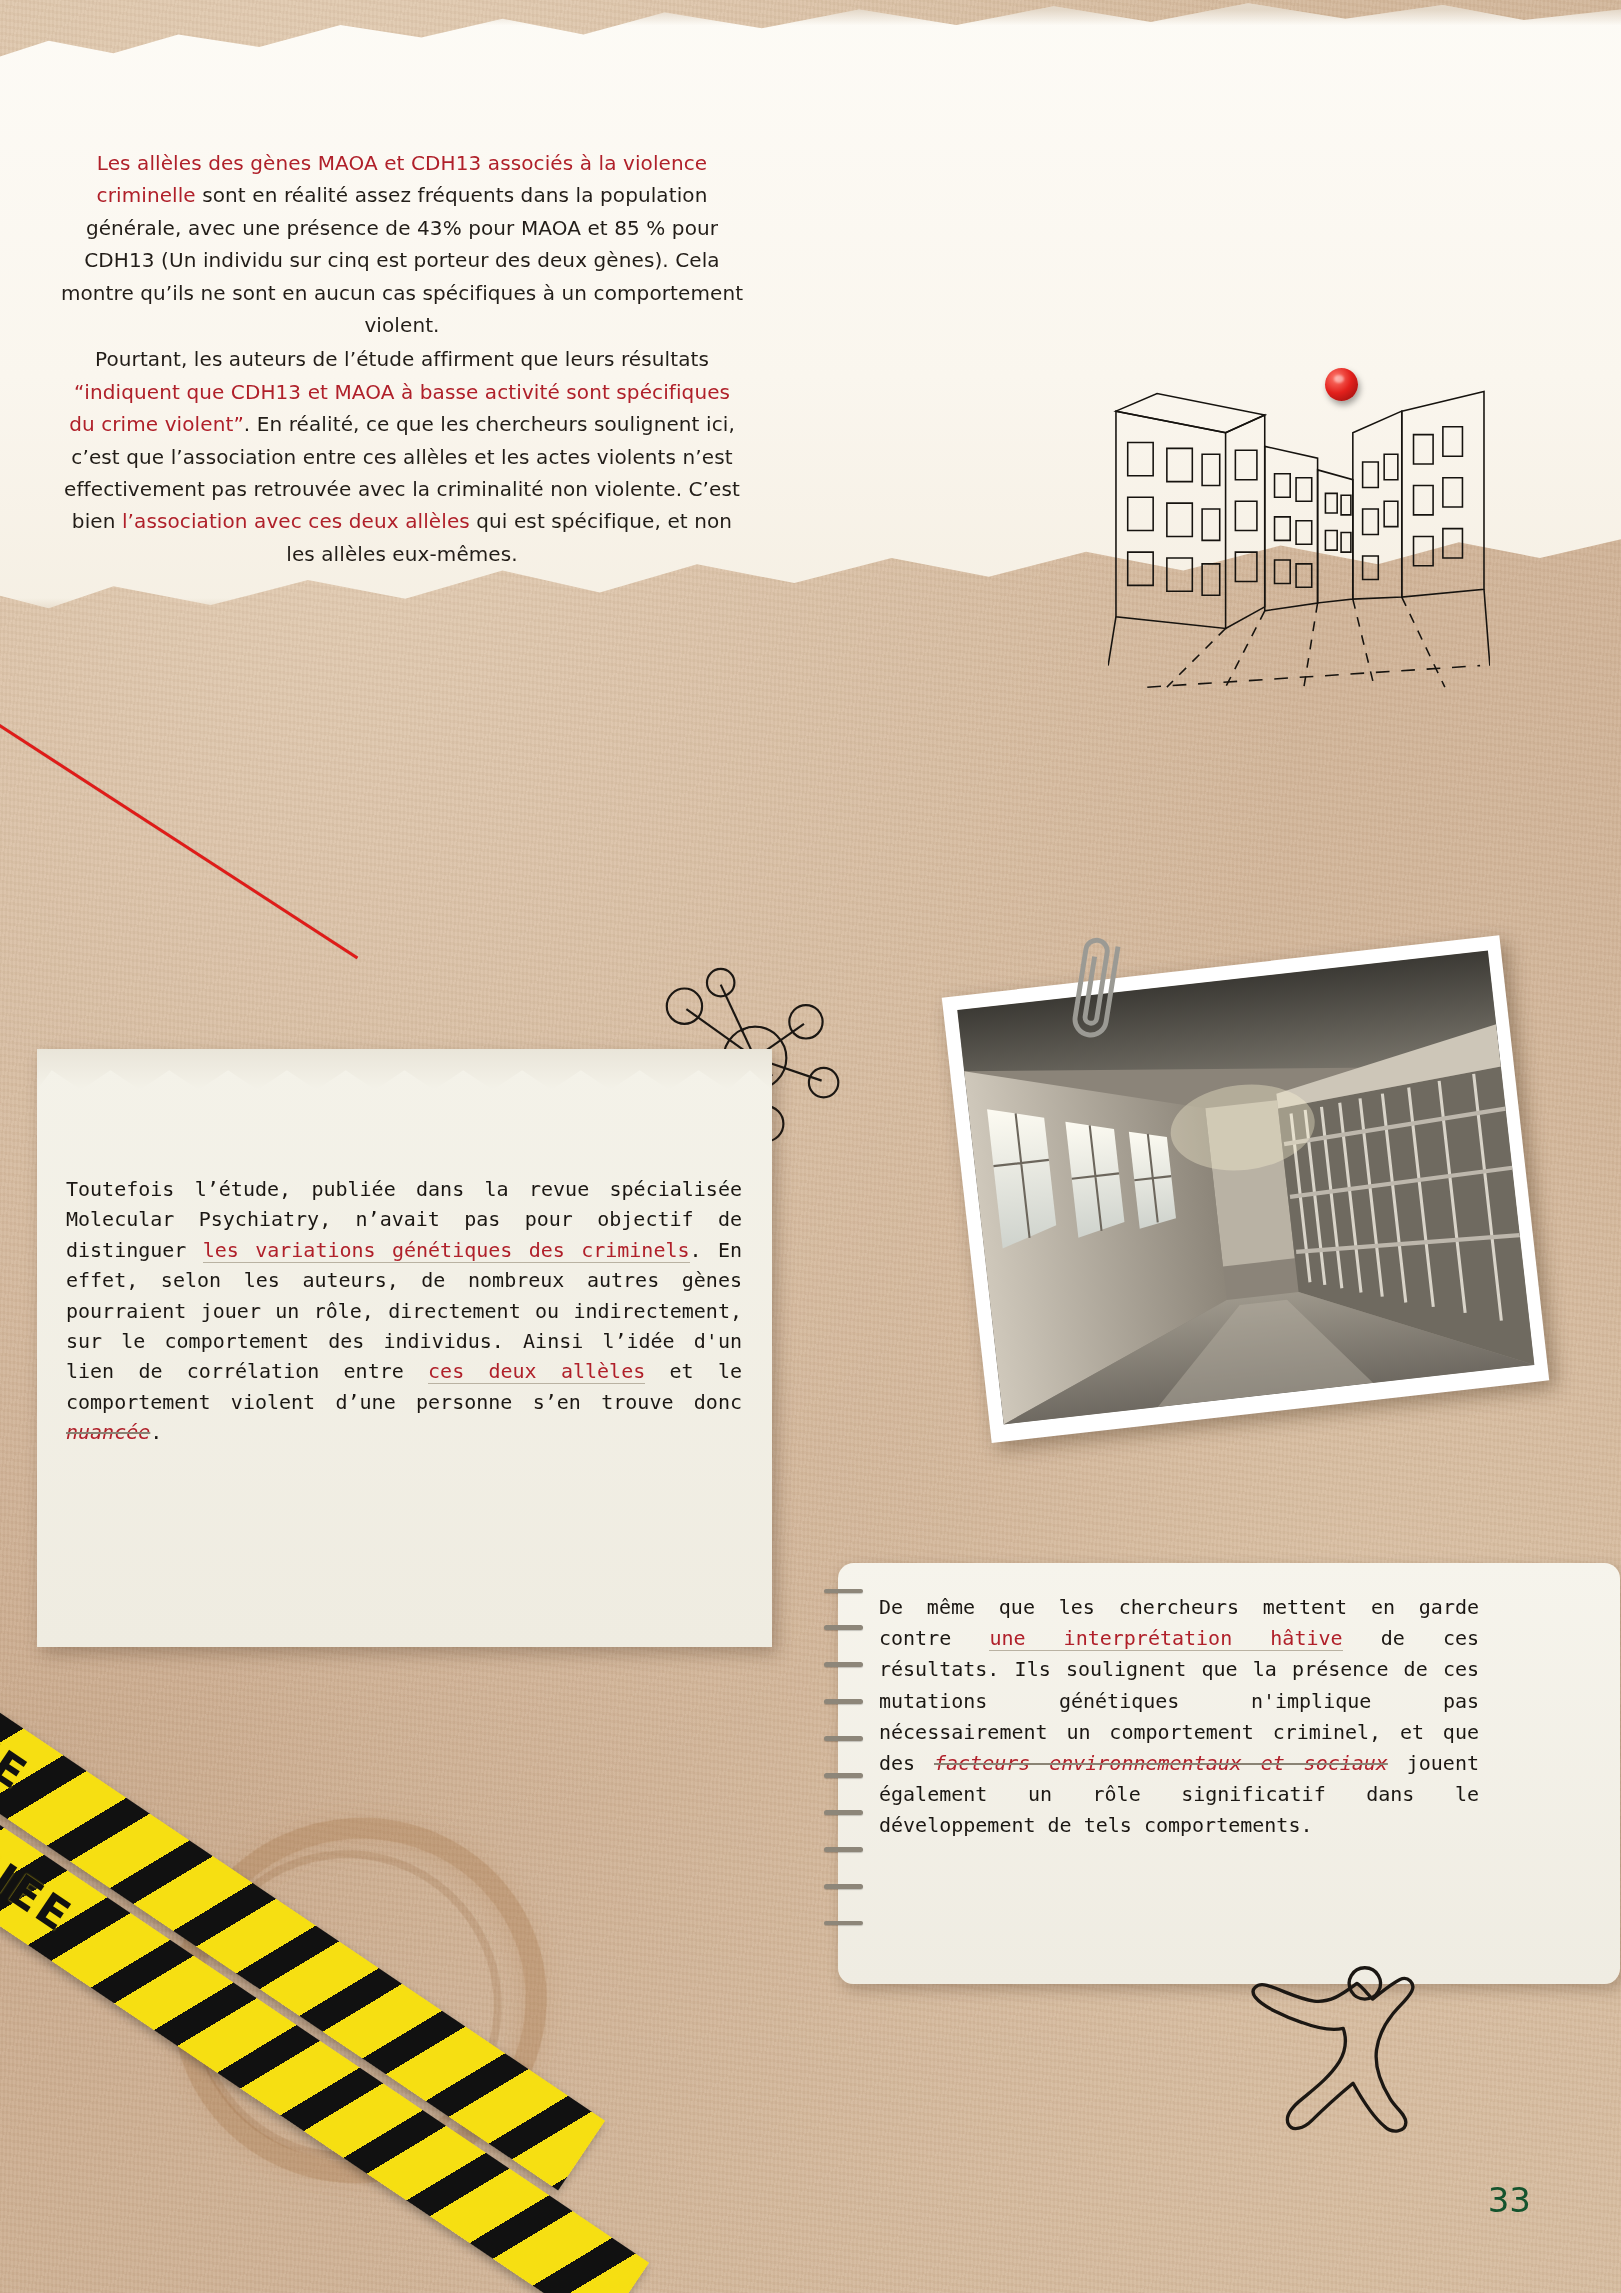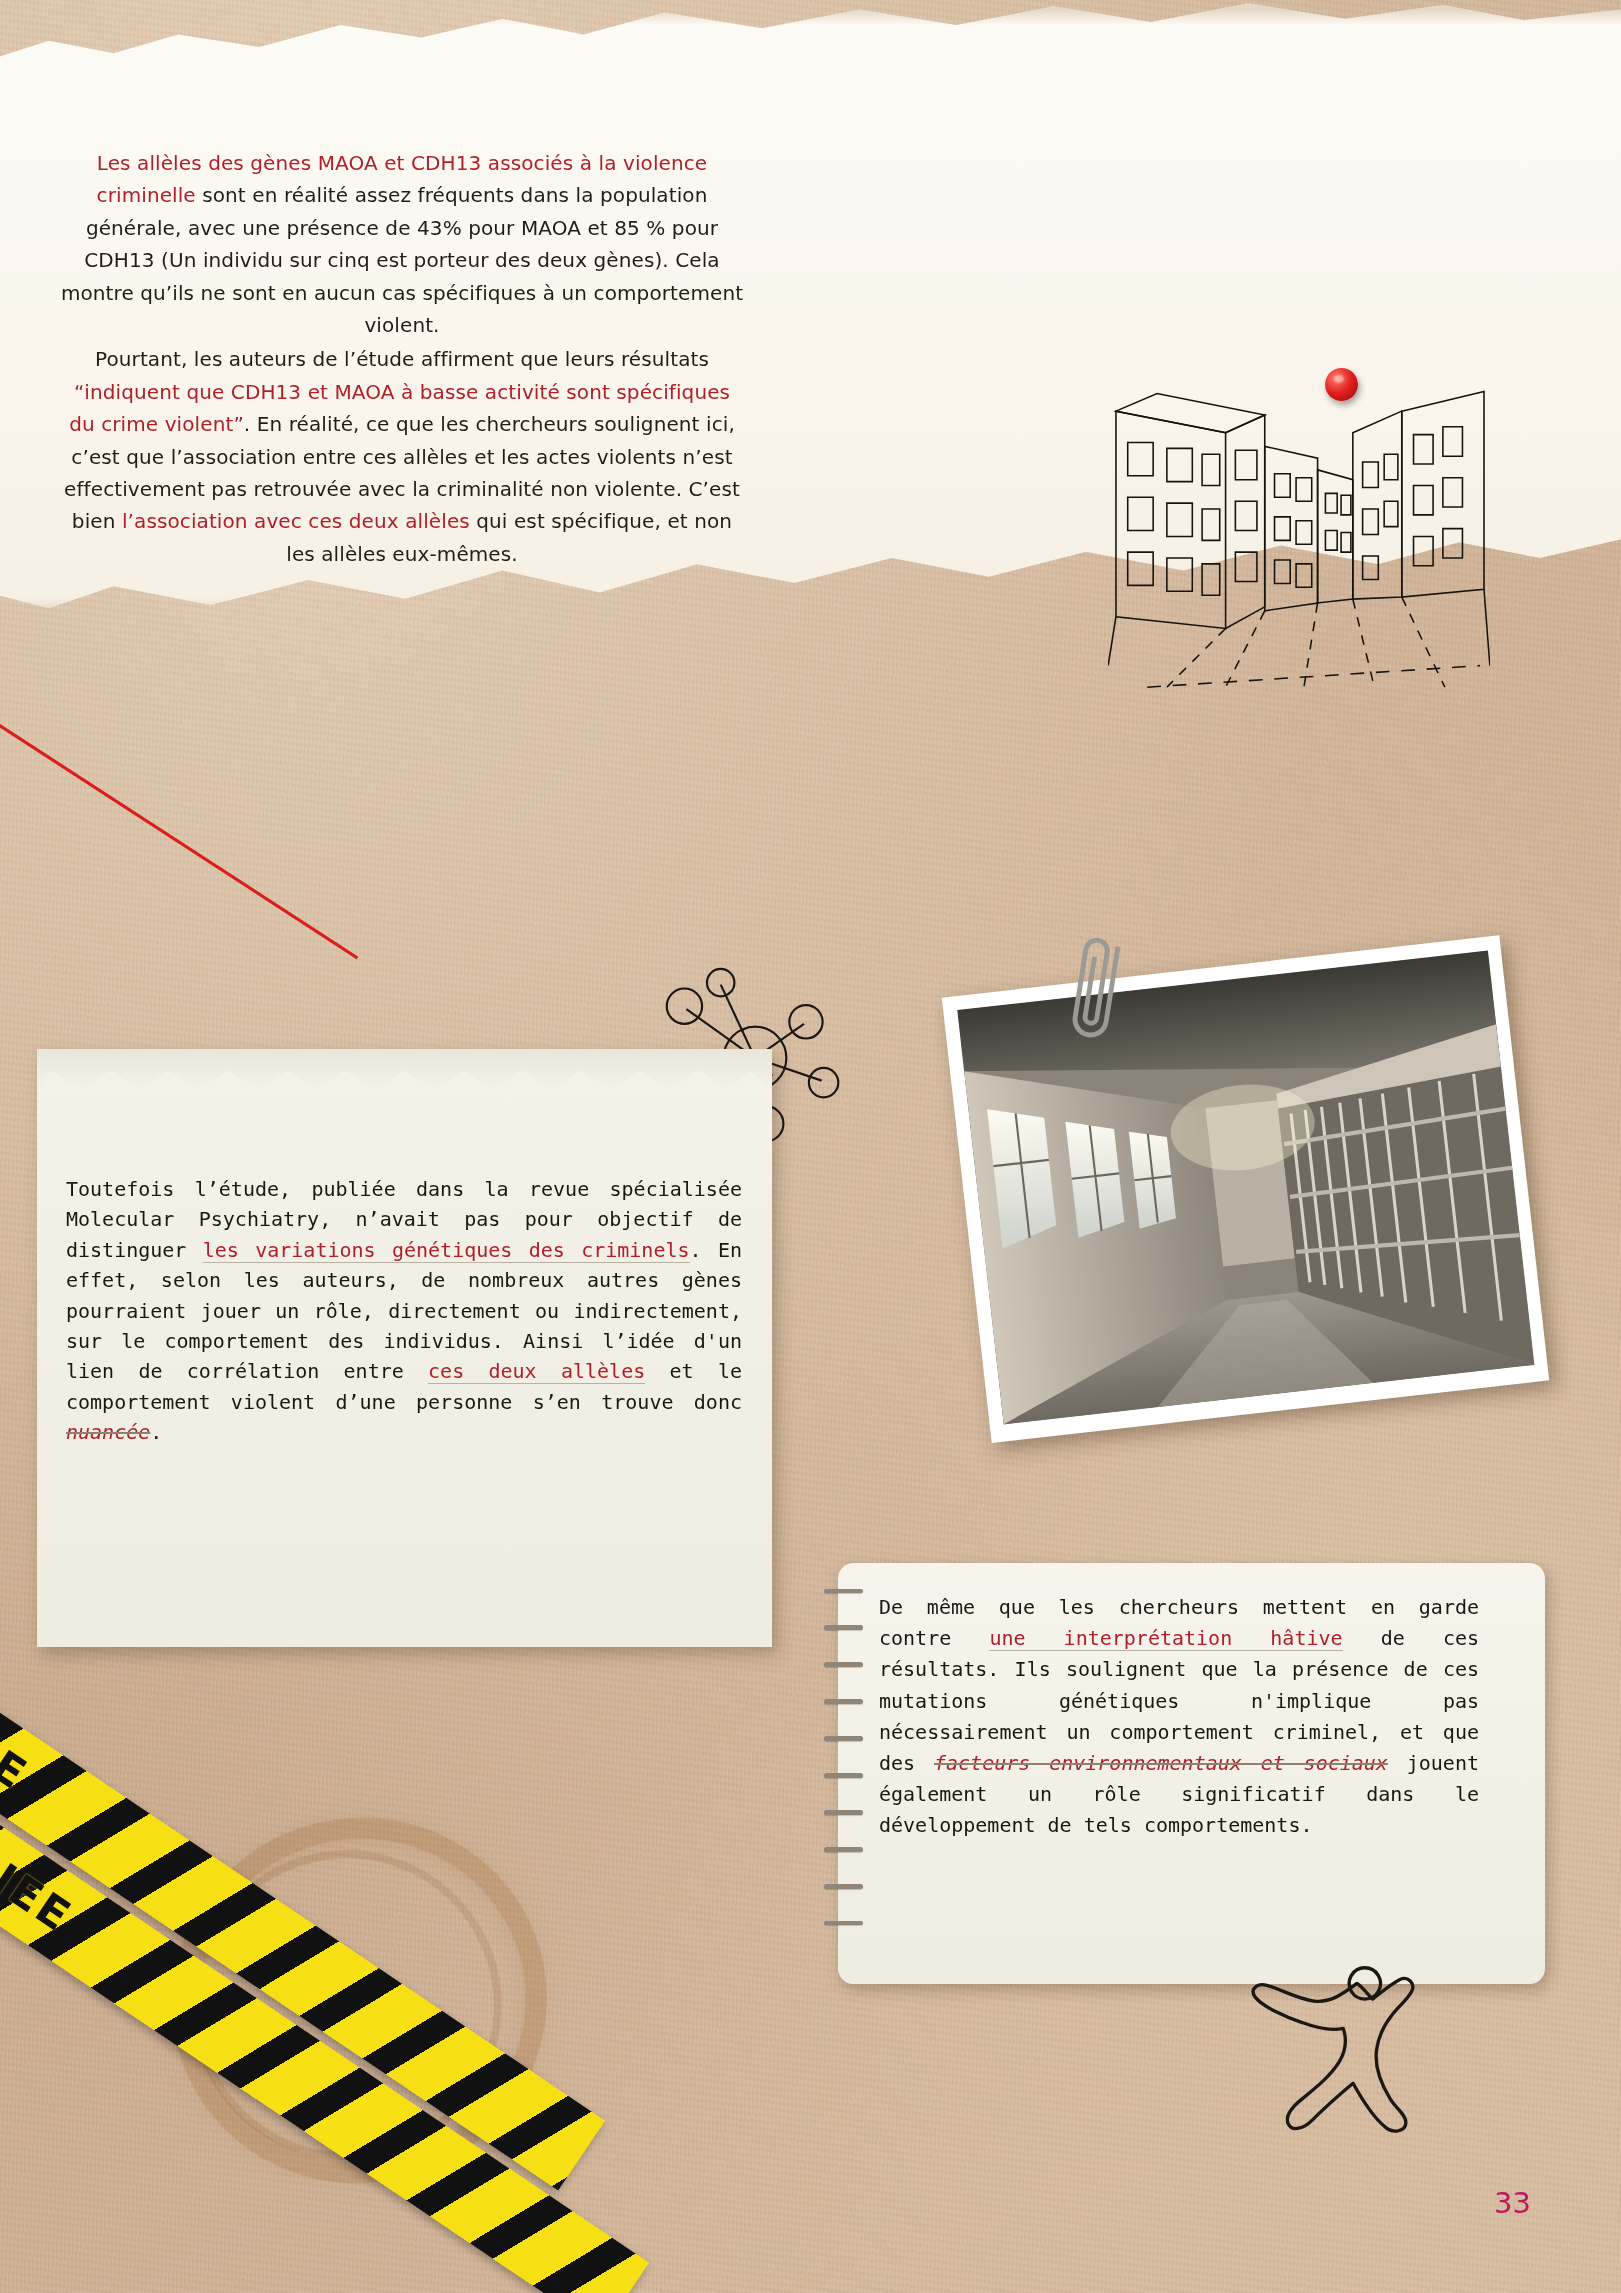--- a/index.html
+++ b/index.html
@@ -99,21 +99,21 @@
     box-shadow:5.9px 7.8px 19.6px rgba(50,30,10,.35);
   }
   .photo .inner{
     width:100%;height:100%;position:relative;overflow:hidden;
     background:linear-gradient(180deg,#6c6a63 0%, #8d8a80 35%, #a39d91 60%, #77736b 100%);
   }
   .clip{position:absolute;left:1073px;top:931px;width:59px;height:127px;transform:rotate(9deg);z-index:5;}
 
   
   .note2{
-    position:absolute;left:838px;top:1563px;width:707px;height:421px;
+    position:absolute;left:838px;top:1563px;width:782px;height:421px;
     background:linear-gradient(180deg,#f6f4ec 0%,#efece2 100%);
     border-radius:15.7px;
     box-shadow:3.9px 5.9px 13.7px rgba(60,40,20,.26);
   }
   .note2 .spiral{position:absolute;left:-13.7px;top:25.5px;width:33px;height:370px;}
   .note2 .spiral i{
     display:block;width:39px;height:4.9px;background:#8d8679;border-radius:2.9px;
     margin-bottom:32px;box-shadow:0 1px 1px rgba(0,0,0,.2);
   }
   .note2-text{
@@ -150,21 +150,21 @@
   }
   .tape1{left:-225px;top:1867px;transform:rotate(34deg);}
   .tape2{left:-181px;top:2009px;transform:rotate(34deg);}
 
   
   .body-outline{position:absolute;left:1220px;top:1950px;width:225px;height:196px;}
 
   
   .pagenum{
     position:absolute;right:90px;bottom:74px;
-    font-family:"DejaVu Sans", sans-serif;font-size:29px;color:#be185d;
+    font-family:"DejaVu Sans", sans-serif;font-size:34px;color:#14532d;
   }
 </style>
 </head>
 <body>
 
 <div class="grain"></div>
 
 <div class="thread" style="left:1341px;top:384px;width:421px;transform:rotate(-48deg);"></div>
 <div class="thread" style="left:1341px;top:384px;width:323px;transform:rotate(-11deg);"></div>
 <div class="thread" style="left:-19.6px;top:711px;width:451px;transform:rotate(33deg);"></div>

